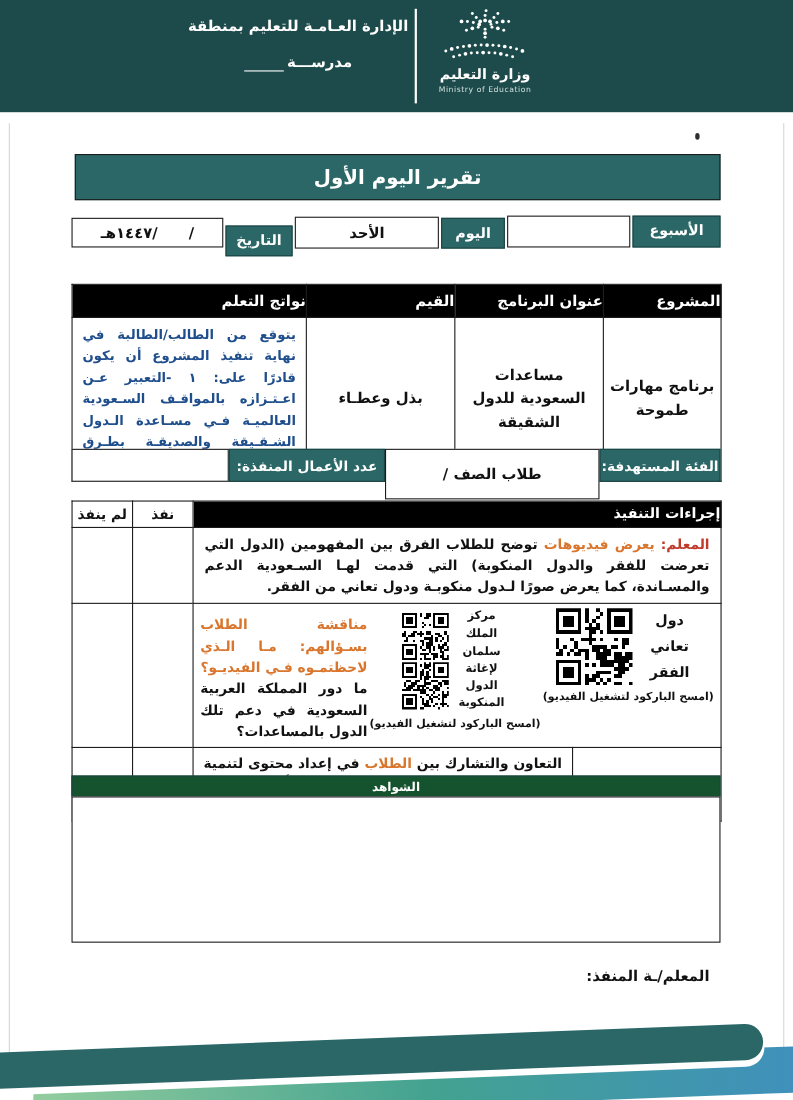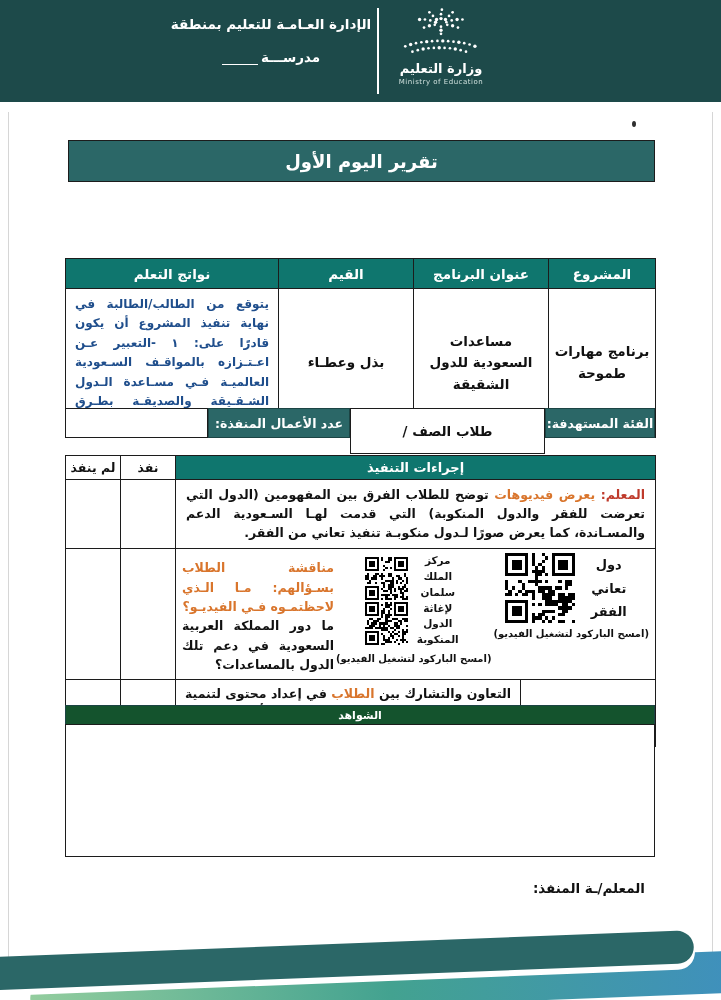--- a/index.html
+++ b/index.html
@@ -46,21 +46,21 @@
   .date-value { left: 0; top: 2px; width: 138px; height: 27px; white-space: pre; }
   .date-label { left: 140px; top: 9px; width: 61px; height: 28px; }
   .day-value  { left: 203px; top: 1px; width: 131px; height: 29px; }
   .day-label  { left: 336px; top: 2px; width: 58px; height: 28px; }
   .week-value { left: 396px; top: 0; width: 112px; height: 29px; }
   .week-label { left: 510px; top: 0; width: 80px; height: 29px; }
 
   
   .ptable { position: absolute; left: 65px; top: 258px; width: 590px; border-collapse: collapse; table-layout: fixed; }
   .ptable td { border: 1.5px solid #1c1c1c; }
-  .th { background: #0f766e; color: #fff; font-weight: 700; font-size: 13.5px; text-align: center; }
+  .th { background: #000000; color: #fff; font-weight: 700; font-size: 13.5px; text-align: right; }
   .ptable .th { height: 30px; }
   .pcell { text-align: center; font-weight: 700; font-size: 13.5px; height: 107px; padding: 4px; line-height: 1.6; }
   .outcomes { color: #1f4e8c; font-weight: 700; font-size: 12px; padding: 6px 9px; text-align: justify; line-height: 1.62; vertical-align: top; }
 
   
   .target-row { position: absolute; left: 65px; top: 408px; width: 590px; height: 31px; }
   .works-value { left: 0; top: 0; width: 143px; height: 30px; }
   .works-label { left: 143px; top: 0; width: 142px; height: 30px; font-size: 12.5px; }
   .class-value { left: 285px; top: 0; width: 195px; height: 46px; }
   .target-label { left: 480px; top: 0; width: 110px; height: 30px; font-size: 12.5px; }
@@ -183,20 +183,28 @@
       <div class="logo-ar">وزارة التعليم</div>
       <div class="logo-en">Ministry of Education</div>
     </div>
   </header>
 
   <div class="frame"></div>
   <div class="ink-dot"></div>
 
   <div class="title-box" dir="rtl">تقرير اليوم الأول</div>
 
+  <div class="meta-row">
+    <div class="cell boxc date-value" dir="rtl">/      /١٤٤٧هـ</div>
+    <div class="cell teal date-label" dir="rtl">التاريخ</div>
+    <div class="cell boxc day-value" dir="rtl">الأحد</div>
+    <div class="cell teal day-label" dir="rtl">اليوم</div>
+    <div class="cell boxc week-value" dir="rtl"></div>
+    <div class="cell teal week-label" dir="rtl">الأسبوع</div>
+  </div>
 
   <table class="ptable" dir="rtl">
     <colgroup>
         <col style="width:107px">
         <col style="width:135px">
         <col style="width:135px">
         <col style="width:213px">
       </colgroup>
     <tbody>
         <tr>
@@ -231,21 +239,21 @@
     <tbody>
         <tr>
       <td colspan="2" class="th">إجراءات التنفيذ</td>
       <td class="whead">نفذ</td>
       <td class="whead">لم ينفذ</td>
     </tr>
     <tr>
       <td colspan="2" class="p1">
         <span class="red">المعلم:</span>
         <span class="orange2">يعرض فيديوهات</span>
-        <span>توضح للطلاب الفرق بين المفهومين (الدول التي تعرضت للفقر والدول المنكوبة) التي قدمت لهـا السـعودية الدعم والمسـاندة، كما يعرض صورًا لـدول منكوبـة تنفيذ تعاني من الفقر.</span>
+        <span>توضح للطلاب الفرق بين المفهومين (الدول التي تعرضت للفقر والدول المنكوبة) التي قدمت لهـا السـعودية الدعم والمسـاندة، كما يعرض صورًا لـدول منكوبـة ودول تعاني من الفقر.</span>
       </td>
       <td></td>
       <td></td>
     </tr>
     <tr>
       <td colspan="2" class="p2">
         <div class="media-row">
           <div class="qr-group">
             <div class="qr-line">
               <div class="qr-label big">دول تعاني الفقر</div>

